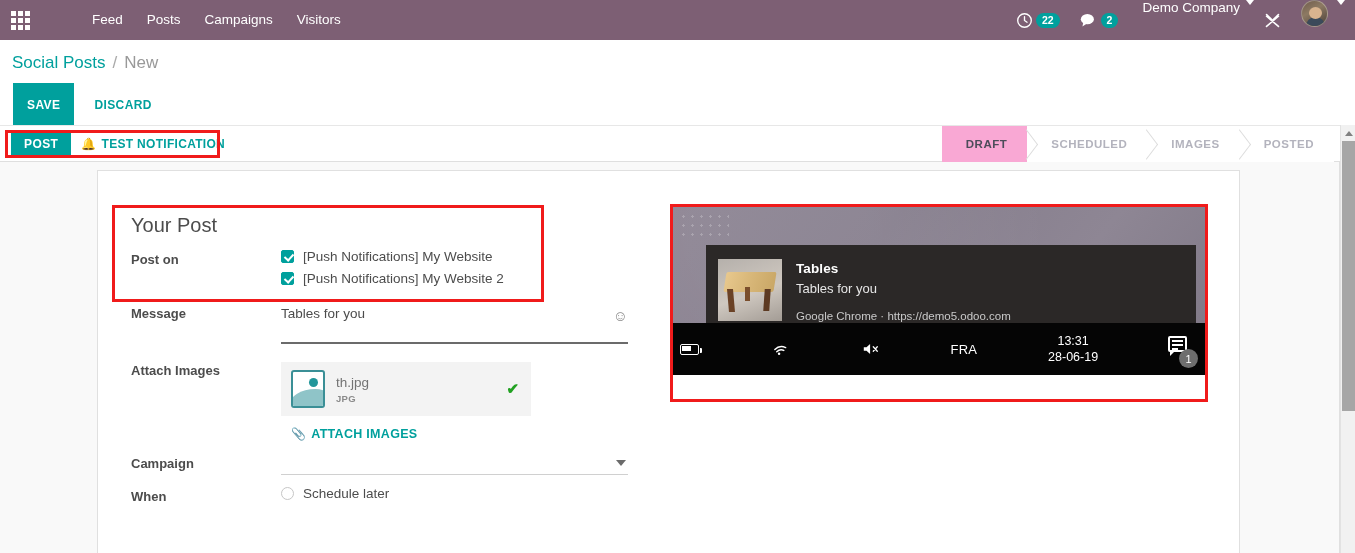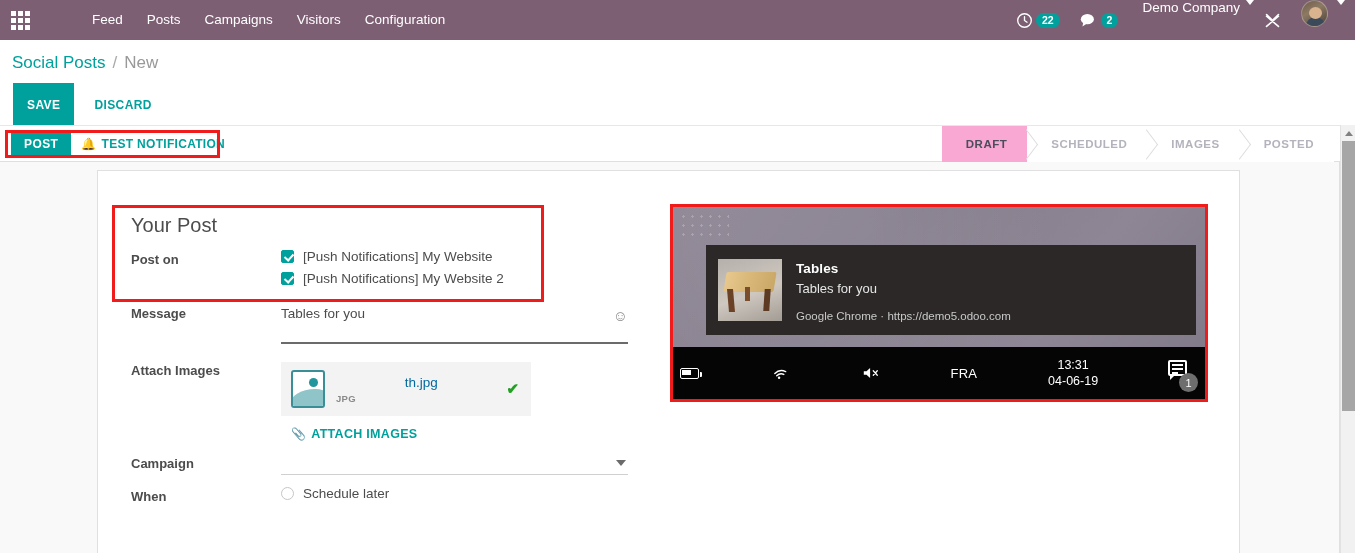--- a/index.html
+++ b/index.html
@@ -249,21 +249,21 @@
     position: absolute; left: 16px; top: 6px;
     width: 9px; height: 9px; border-radius: 50%;
     background: #22969a;
   }
   .file-thumb .wave {
     position: absolute; left: -4px; bottom: 0;
     width: 44px; height: 17px;
     background: #8fc4c8; border-radius: 60% 40% 0 0 / 100% 80% 0 0;
   }
   .file-meta { margin-left: 11px; flex: 1; }
-  .file-name { font-size: 13.5px; color: #0369a1; line-height: 16px; text-align: center; }
+  .file-name { font-size: 13.5px; color: #737373; line-height: 16px; }
   .file-type { font-size: 9.5px; color: #8a8a8a; font-weight: bold; letter-spacing:.3px; margin-top:2px; }
   .file-check { color: #21a121; font-size: 15px; font-weight: bold; }
 
   .attach-link {
     display: flex; align-items: center; gap: 5px;
     color: #00a09d; font-size: 12.5px; font-weight: bold;
     letter-spacing: .3px; margin-top: 11px; margin-left: 10px;
     cursor: pointer;
   }
   .clip { font-size: 12px; }
@@ -298,21 +298,21 @@
   .rdo-label { font-size: 13.5px; color: #4c4c4c; }
 
   
   .redbox-preview {
     position: absolute; left: 670px; top: 204px;
     width: 538px; height: 198px;
     border: 3px solid #f01b1b; z-index: 8;
   }
   .preview {
     position: absolute; left: 673px; top: 207px;
-    width: 532px; height: 192px;
+    width: 532px; height: 168px;
     overflow: hidden;
   }
   .wallpaper {
     position: absolute; inset: 0;
     background:
       radial-gradient(circle at 20% 15%, rgba(255,255,255,.07) 0 20%, rgba(0,0,0,0) 60%),
       linear-gradient(128deg,#8b8291 0%,#857d8c 35%,#8e8694 68%,#7f7886 100%);
   }
   .wallpaper::after {
     content:''; position:absolute; left:6px; top:5px;
@@ -447,21 +447,20 @@
           <i></i>
           <i></i>
           <i></i>
         </div>
     </div>
     <div class="menu">
       <div class="menu-item">Feed</div>
       <div class="menu-item">Posts</div>
       <div class="menu-item">Campaigns</div>
       <div class="menu-item">Visitors</div>
-      <div class="menu-item">Configuration</div>
     </div>
     <div class="nav-right">
       <div class="nav-icon-wrap">
         <svg width="17" height="17" viewBox="0 0 20 20">
           <circle cx="10" cy="10" r="8" fill="none" stroke="#ffffff" stroke-width="1.6"></circle>
           <path d="M10 5.5 L10 10 L13 12" fill="none" stroke="#ffffff" stroke-width="1.6" stroke-linecap="round"></path>
         </svg>
         <span class="badge">22</span>
       </div>
       <div class="nav-icon-wrap">
@@ -619,21 +618,21 @@
       </div>
       <div class="tb-icon">
         <svg width="18" height="14" viewBox="0 0 20 14">
           <path d="M2 5 L5 5 L9 1.5 L9 12.5 L5 9 L2 9 Z" fill="#fff"></path>
           <path d="M12.5 4.5 L17 9.5 M17 4.5 L12.5 9.5" stroke="#fff" stroke-width="1.4" stroke-linecap="round"></path>
         </svg>
       </div>
       <div class="lang">FRA</div>
       <div class="clock">
         <div class="t">13:31</div>
-        <div class="d">04-06-19</div>
+        <div class="d">28-06-19</div>
       </div>
       <div class="actioncenter">
         <div class="ac-box">
             <i></i>
             <i></i>
             <i style="margin-right:7px"></i>
           </div>
         <div class="ac-tail"></div>
         <div class="ac-badge">1</div>
       </div>

